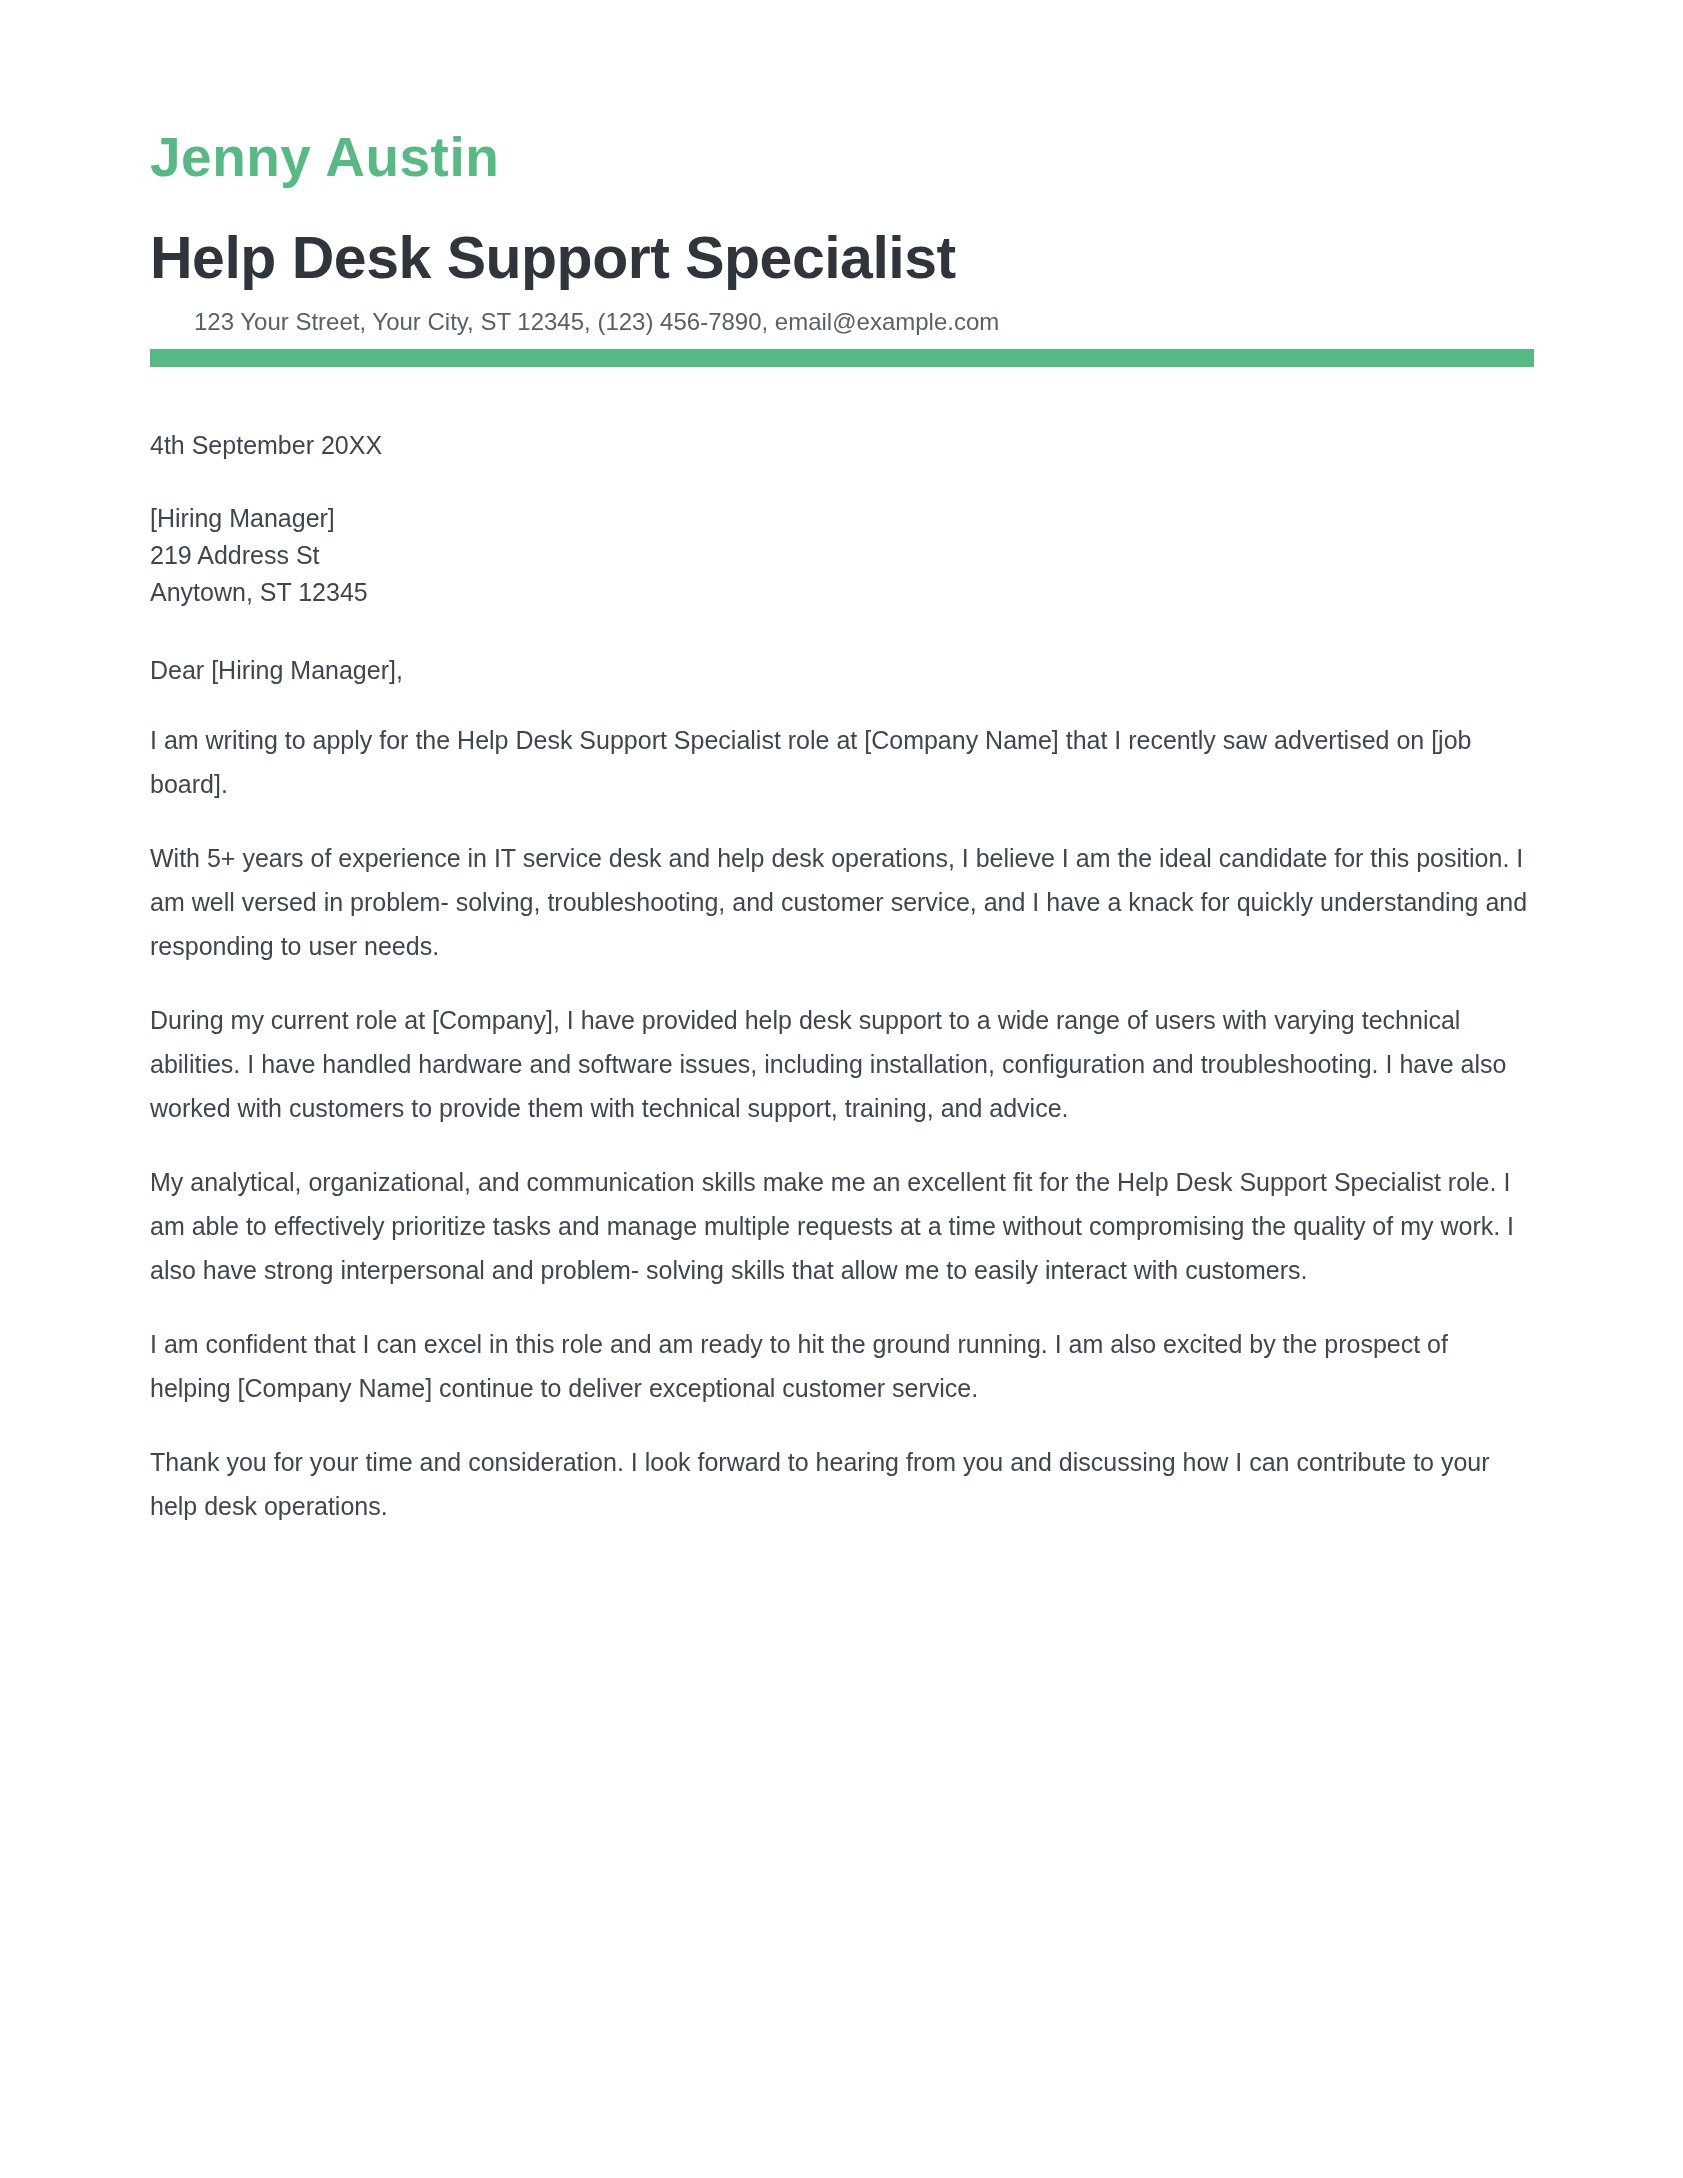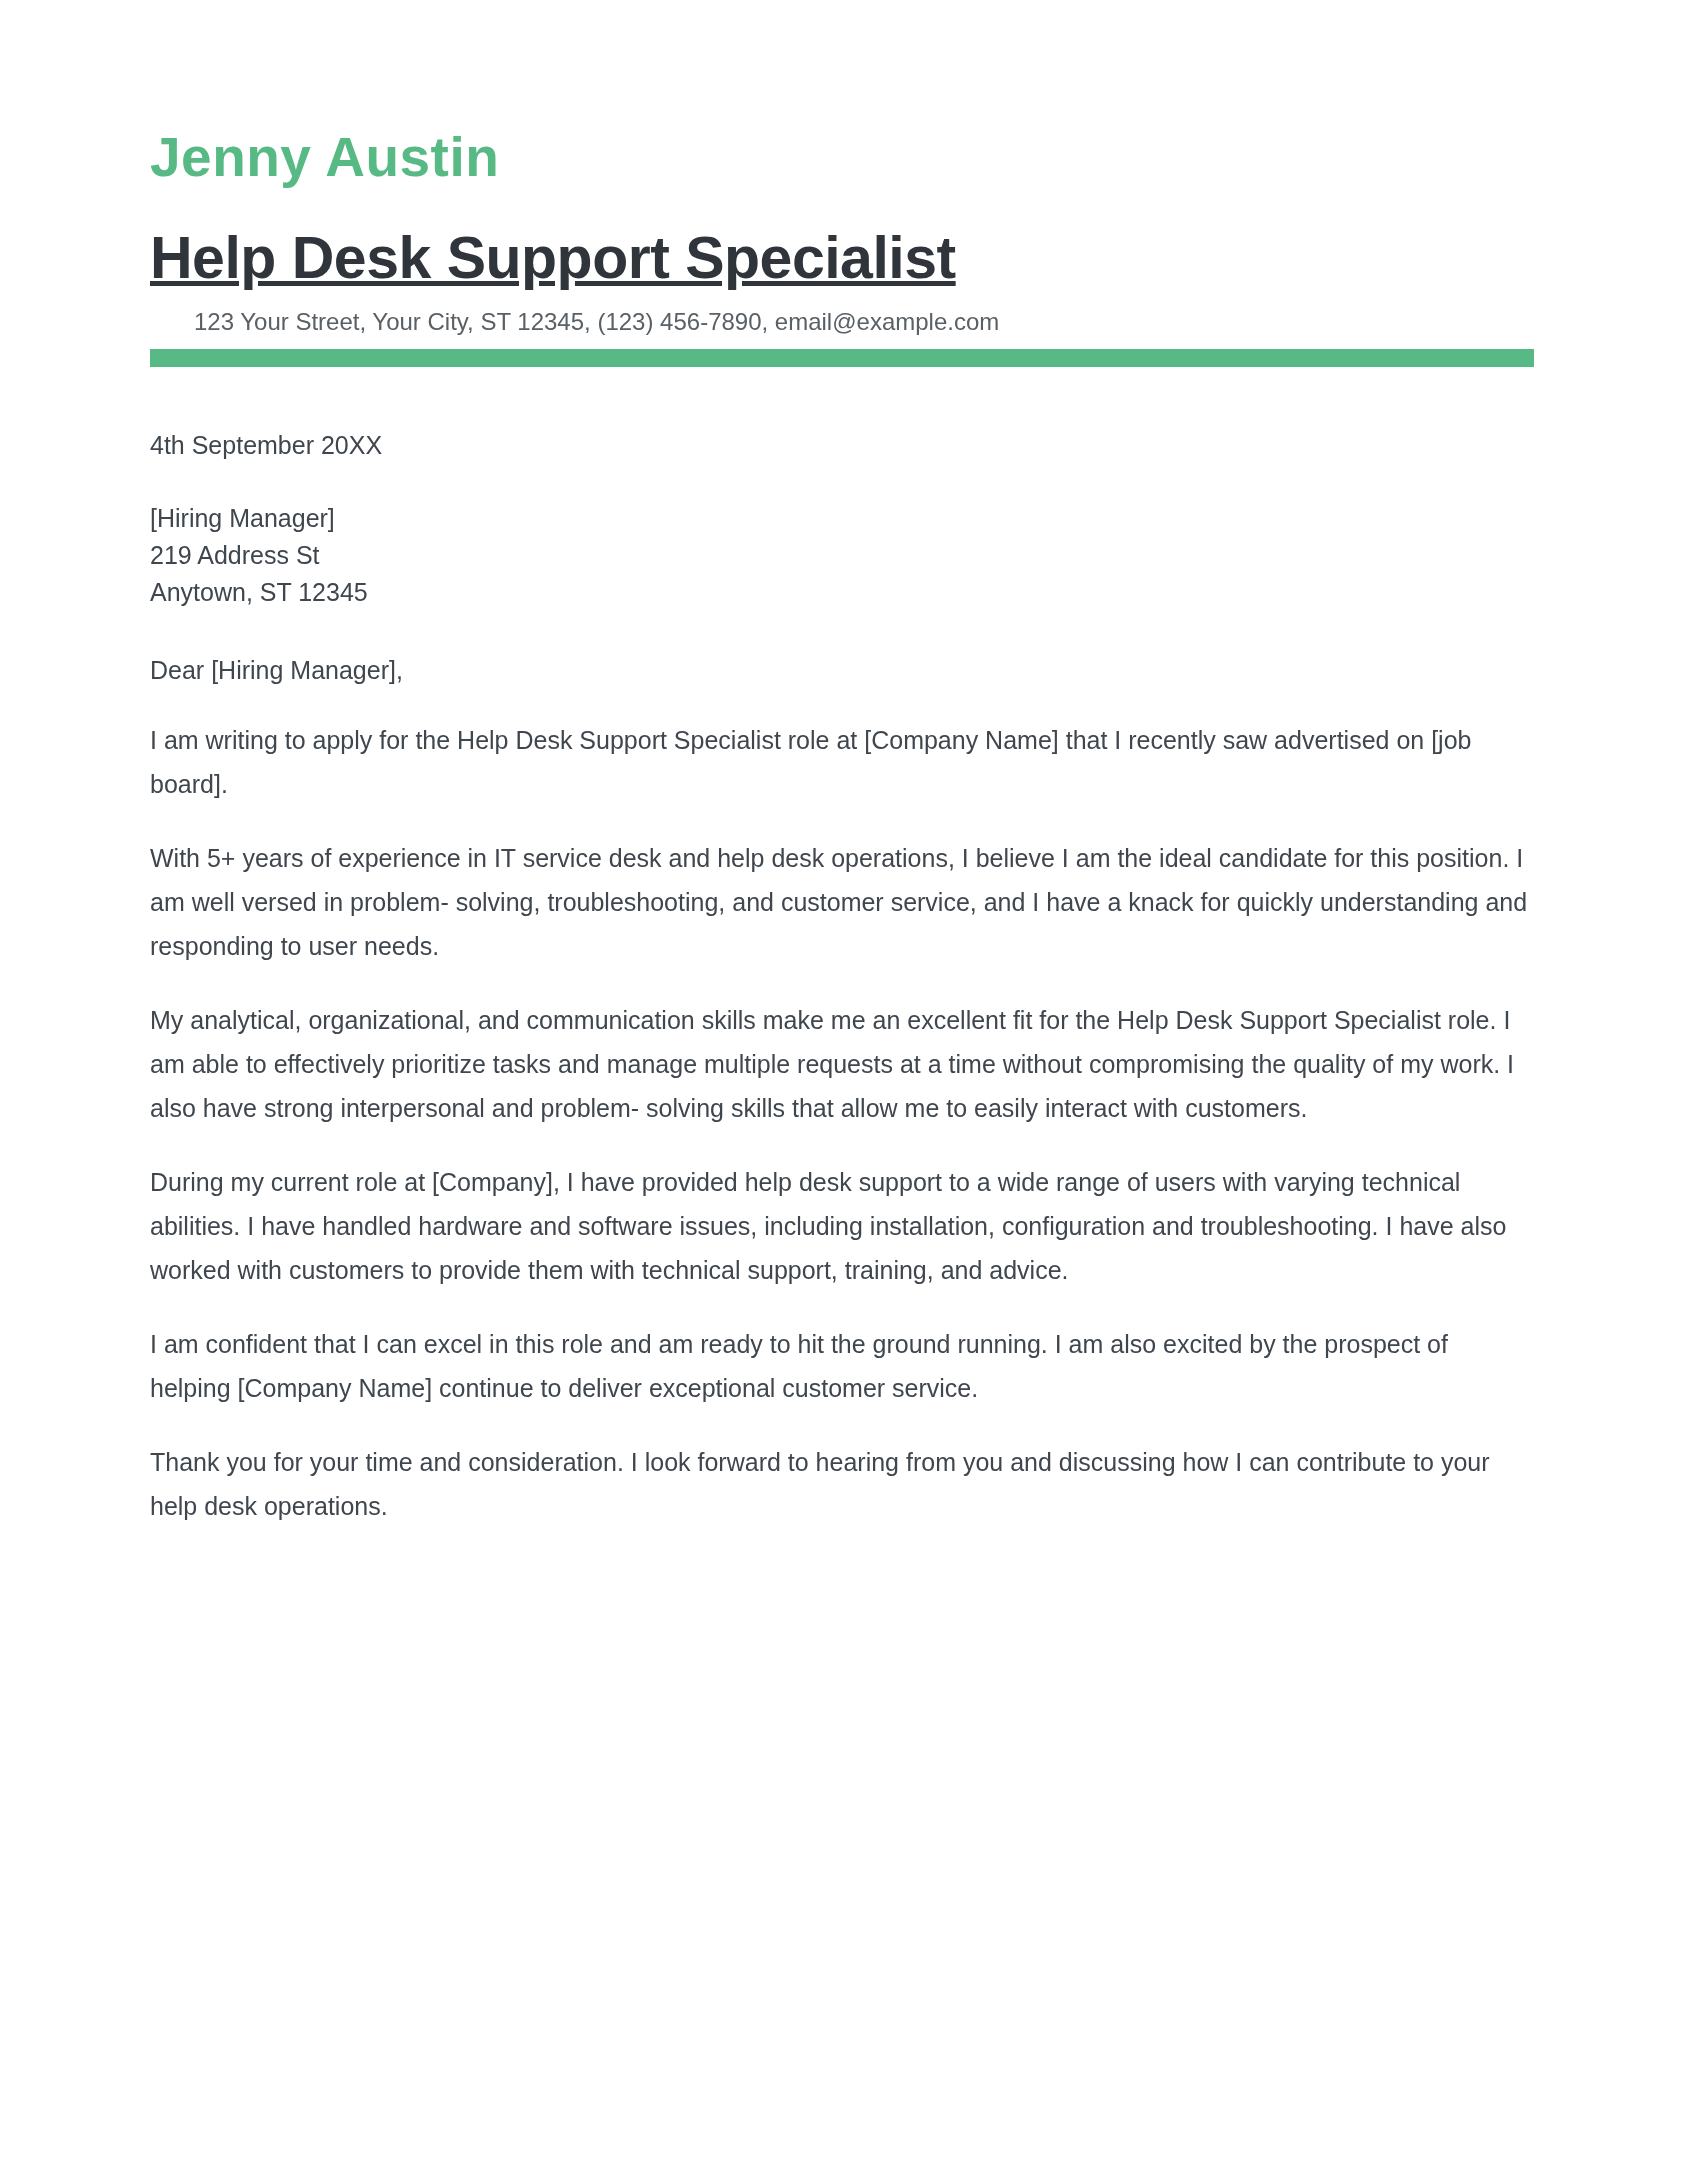--- a/index.html
+++ b/index.html
@@ -28,21 +28,20 @@
     line-height: 1.1;
     letter-spacing: 0.5px;
   }
   .job-title {
     color: #30353B;
     font-size: 59px;
     font-weight: bold;
     line-height: 1.1;
     margin-top: 38px;
     letter-spacing: -0.5px;
-    text-decoration: underline;
   }
   .contact-line {
     color: #596066;
     font-size: 24px;
     margin-top: 18px;
     line-height: 1.2;
     margin-left: 44px;
   }
   .accent-bar {
     height: 18px;
@@ -107,22 +106,22 @@
     <div>[Hiring Manager]</div>
     <div>219 Address St</div>
     <div>Anytown, ST 12345</div>
   </div>
 
   <div class="salutation">Dear [Hiring Manager],</div>
 
   <div class="paragraphs">
     <p>I am writing to apply for the Help Desk Support Specialist role at [Company Name] that I recently saw advertised on [job board].</p>
     <p>With 5+ years of experience in IT service desk and help desk operations, I believe I am the ideal candidate for this position. I am well versed in problem- solving, troubleshooting, and customer service, and I have a knack for quickly understanding and responding to user needs.</p>
+    <p>During my current role at [Company], I have provided help desk support to a wide range of users with varying technical abilities. I have handled hardware and software issues, including installation, configuration and troubleshooting. I have also worked with customers to provide them with technical support, training, and advice.</p>
     <p>My analytical, organizational, and communication skills make me an excellent fit for the Help Desk Support Specialist role. I am able to effectively prioritize tasks and manage multiple requests at a time without compromising the quality of my work. I also have strong interpersonal and problem- solving skills that allow me to easily interact with customers.</p>
-    <p>During my current role at [Company], I have provided help desk support to a wide range of users with varying technical abilities. I have handled hardware and software issues, including installation, configuration and troubleshooting. I have also worked with customers to provide them with technical support, training, and advice.</p>
     <p>I am confident that I can excel in this role and am ready to hit the ground running. I am also excited by the prospect of helping [Company Name] continue to deliver exceptional customer service.</p>
     <p>Thank you for your time and consideration. I look forward to hearing from you and discussing how I can contribute to your help desk operations.</p>
   </div>
 
   <div class="closing">Sincerely,</div>
 
 
   <div class="accent-bar bottom"></div>
 
 </div>

